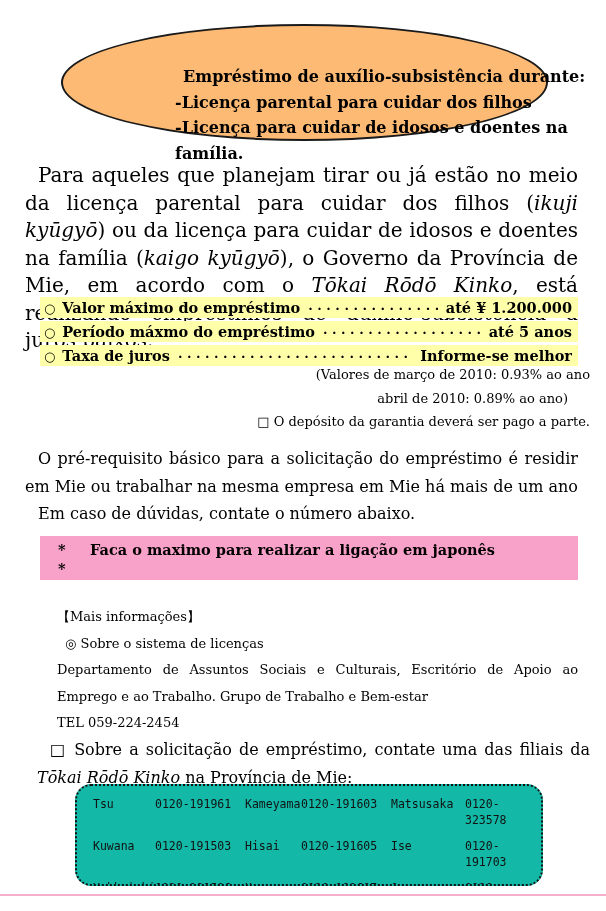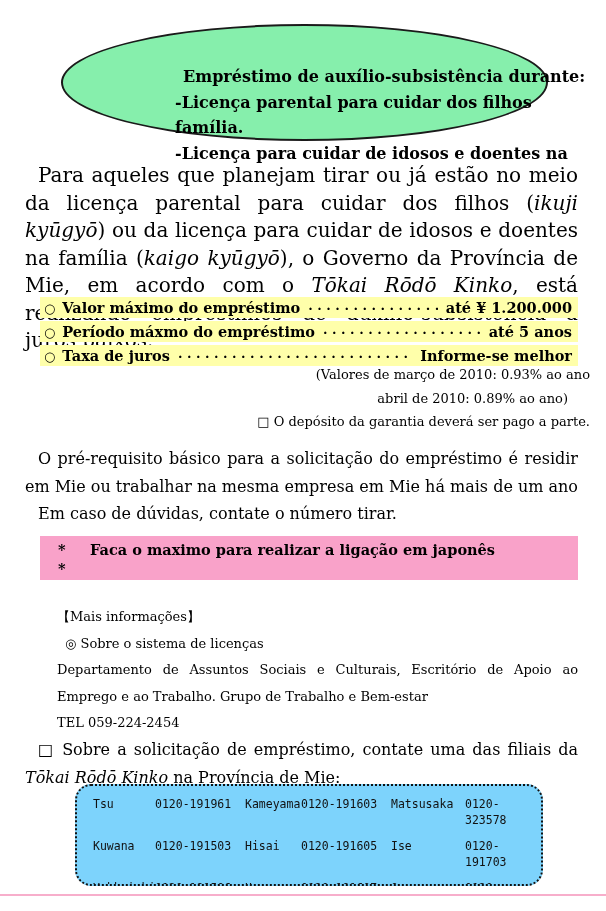--- a/index.html
+++ b/index.html
@@ -5,21 +5,21 @@
   * { margin:0; padding:0; box-sizing:border-box; }
   html,body { background:#ffffff; }
   body {
     width:606px; height:911px; position:relative; overflow:hidden;
     font-family:"DejaVu Serif", serif; color:#000;
   }
 
   
   .banner {
     position:absolute; left:61px; top:24px; width:487px; height:117px;
-    background:#86efac; border:2px solid #1a1a1a; border-radius:50%;
+    background:#fdba74; border:2px solid #1a1a1a; border-radius:50%;
   }
   .banner-text {
     position:absolute; left:112px; top:38px; width:420px;
     font-weight:bold; font-size:16px; line-height:25.5px; white-space:nowrap;
   }
   .banner-text .bt-title { padding-left:8px; }
 
   
   .intro {
     position:absolute; left:25px; top:162px; width:553px;
@@ -67,28 +67,28 @@
   
   .more-info {
     position:absolute; left:57px; top:604px; width:521px;
     font-size:13px; line-height:26.5px;
   }
   .mi-item { padding-left:8px; }
   .mi-dept { text-align:justify; }
 
   
   .application {
-    position:absolute; left:25px; top:736px; width:553px;
+    position:absolute; left:37px; top:736px; width:553px;
     font-size:16px; line-height:27.5px; text-align:justify; text-indent:13px;
   }
 
   
   .branch-box {
     position:absolute; left:75px; top:784px; width:468px; height:102px;
-    background:#7dd3fc; border:2px dotted #111; border-radius:16px;
+    background:#14b8a6; border:2px dotted #111; border-radius:16px;
     padding:10px 0 0 16px; overflow:hidden;
   }
   .branch-grid {
     display:grid; grid-template-columns:62px 90px 56px 90px 74px 1fr;
     row-gap:10px; font-family:"DejaVu Sans Mono", monospace;
     font-size:11.5px; line-height:16px; color:#111;
   }
 
   
   .bottom-line {
@@ -96,22 +96,22 @@
     background:#f7aecb;
   }
 </style>
 </head>
 <body>
 
 <div class="banner">
   <div class="banner-text">
     <div class="bt-title">Empréstimo de auxílio-subsistência durante:</div>
     <div>-Licença parental para cuidar dos filhos</div>
+    <div>-Licença para cuidar de idosos e doentes na</div>
     <div>família.</div>
-    <div>-Licença para cuidar de idosos e doentes na</div>
   </div>
 </div>
 
 <p class="intro"><span>Para aqueles que planejam tirar ou já estão no meio da licença parental para cuidar dos filhos (</span><span class="ital">ikuji kyūgyō</span><span>) ou da licença para cuidar de idosos e doentes na família (</span><span class="ital">kaigo kyūgyō</span><span>), o Governo da Província de Mie, em acordo com o </span><span class="ital">Tōkai Rōdō Kinko</span><span>, está realizando empréstimos de auxílio-subsistência a juros baixos.</span></p>
 
 <div class="loan-box">
   <div class="loan-row">
     <span class="loan-bullet">○</span>
     <span class="loan-label">Valor máximo do empréstimo</span>
     <span class="loan-leader">··················································································</span>
@@ -132,21 +132,21 @@
 </div>
 
 <div class="notes">
   <div>(Valores de março de 2010: 0.93% ao ano</div>
   <div class="notes-l2">abril de 2010: 0.89% ao ano)</div>
   <div>□ O depósito da garantia deverá ser pago a parte.</div>
 </div>
 
 <div class="requisite">
   <p>O pré-requisito básico para a solicitação do empréstimo é residir em Mie ou trabalhar na mesma empresa em Mie há mais de um ano</p>
-  <p>Em caso de dúvidas, contate o número tirar.</p>
+  <p>Em caso de dúvidas, contate o número abaixo.</p>
 </div>
 
 <div class="warning-box">
   <div class="warn-line">
     <span class="warn-star">*</span>
     <span>Faca o maximo para realizar a ligação em japonês</span>
   </div>
   <div class="warn-line">
     <span class="warn-star">*</span>
   </div>

